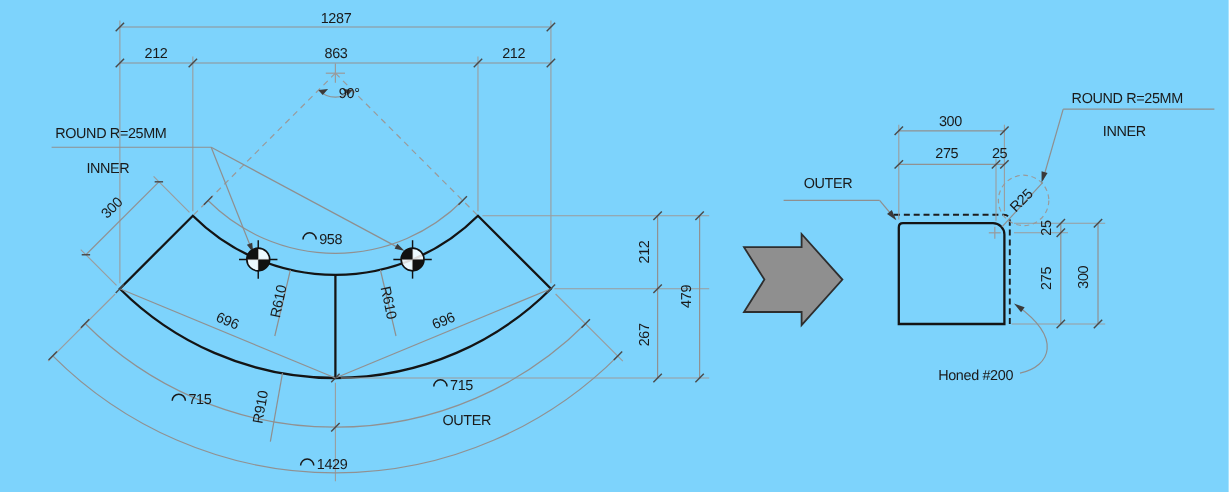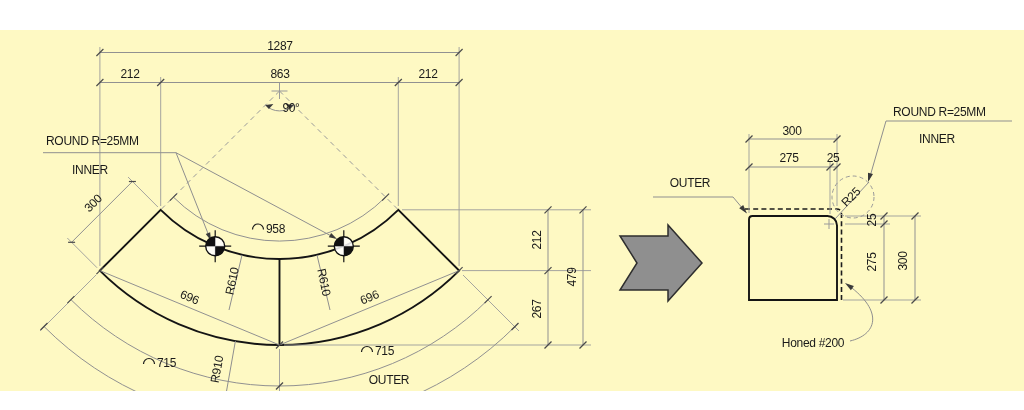--- a/index.html
+++ b/index.html
@@ -1,17 +1,17 @@
 <!DOCTYPE html>
 <html><head>
 <meta charset="utf-8">
 <style>
   html,body{margin:0;padding:0;background:#fff;}
-  #stage{position:relative;width:1024px;height:361px;background:#fef9c3;overflow:hidden;
-         font-family:"Liberation Sans",sans-serif;margin-top:30px;}
+  #stage{position:relative;width:1024px;height:410px;background:#7dd3fc;overflow:hidden;
+         font-family:"Liberation Sans",sans-serif;}
   svg{position:absolute;left:0;top:0;}
   text{font-family:"Liberation Sans",sans-serif;font-size:12px;fill:#1a1a1a;letter-spacing:-0.3px;}
   .dimline{stroke:#919191;stroke-width:1;fill:none;}
   .extline{stroke:#9b9b9b;stroke-width:0.9;fill:none;}
   .tick{stroke:#4a4a4a;stroke-width:1.2;}
   .object{stroke:#141414;stroke-width:1.9;fill:none;}
   .construct{stroke:#9a9a9a;stroke-width:1;fill:none;stroke-dasharray:5,4;}
   .leader{stroke:#8f8f8f;stroke-width:1;fill:none;}
   .ah{fill:#3a3a3a;stroke:none;}
 </style>

